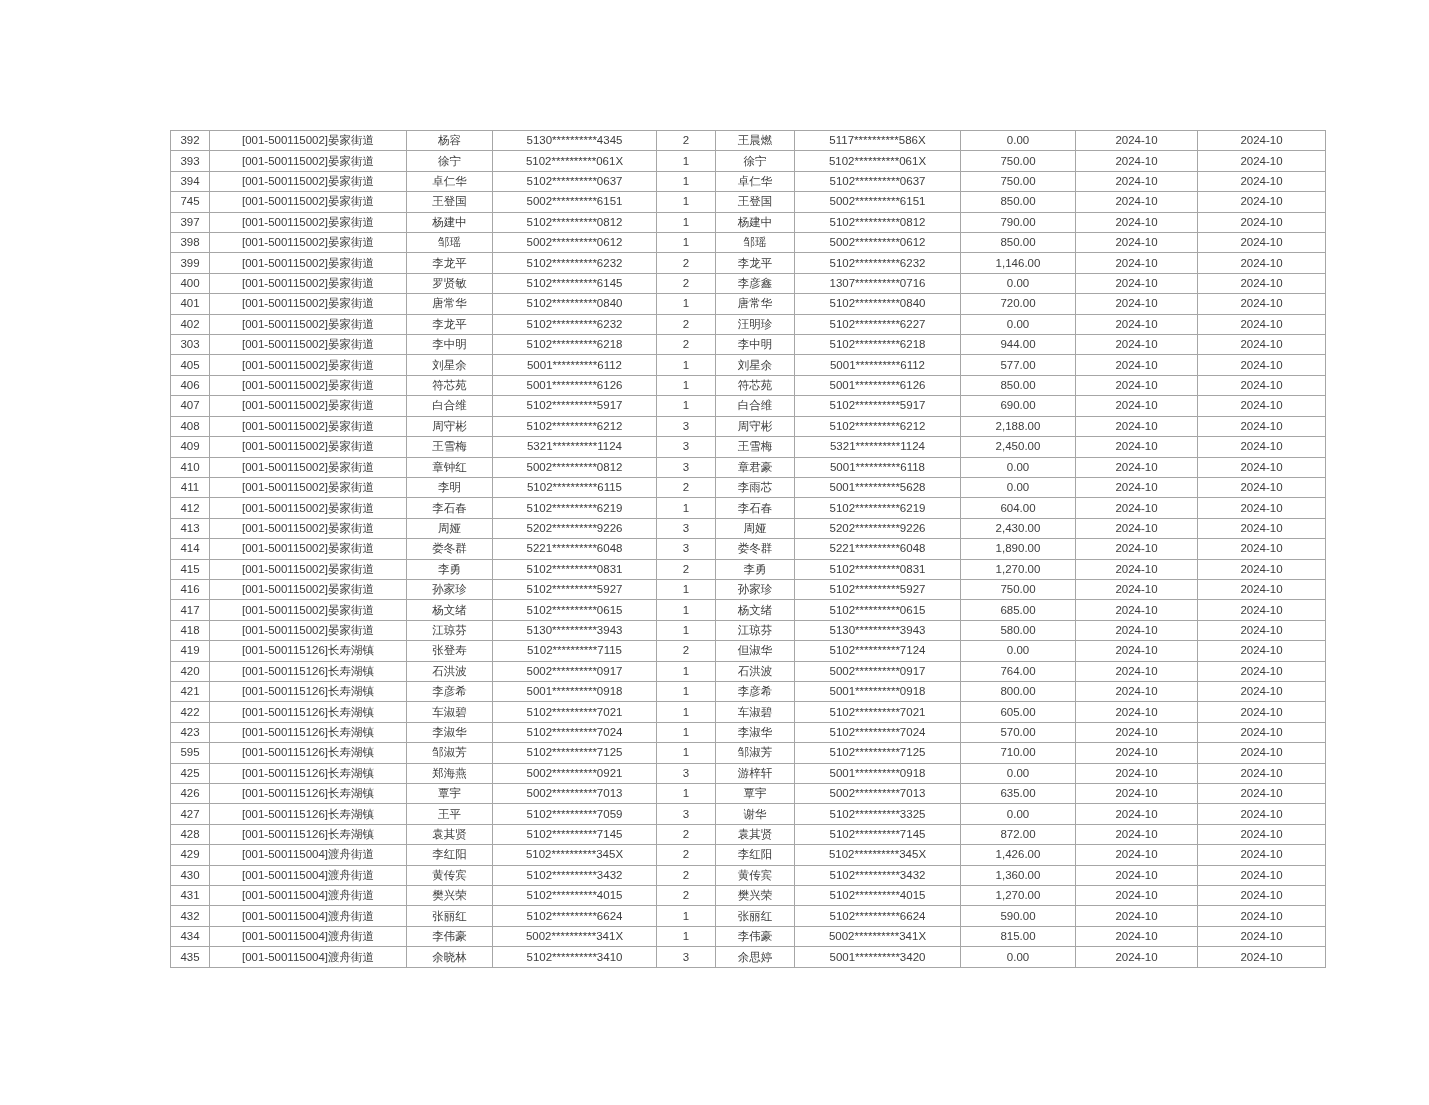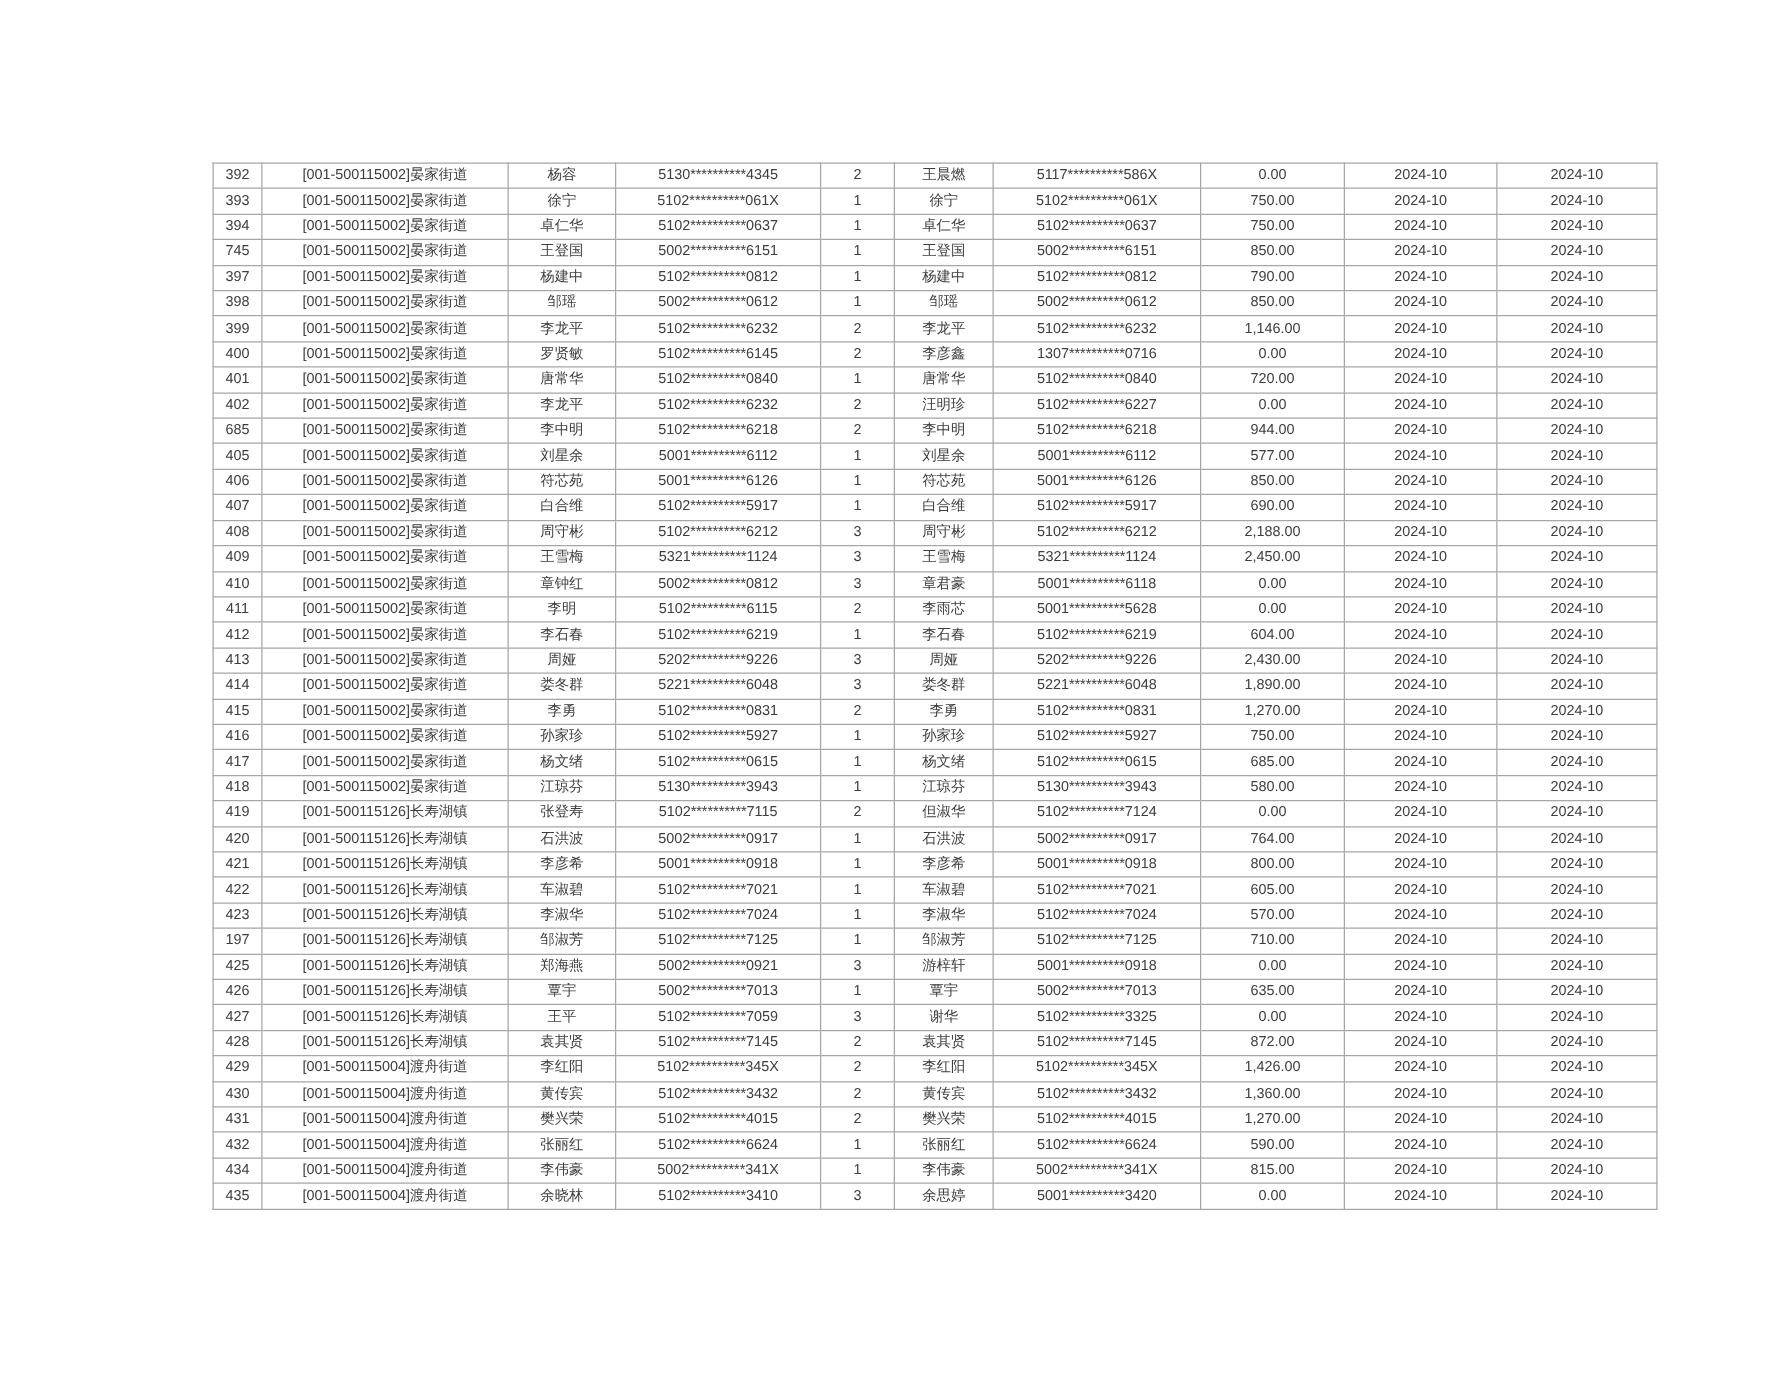--- a/index.html
+++ b/index.html
@@ -166,21 +166,21 @@
           <td>李龙平</td>
           <td>5102**********6232</td>
           <td>2</td>
           <td>汪明珍</td>
           <td>5102**********6227</td>
           <td>0.00</td>
           <td>2024-10</td>
           <td>2024-10</td>
         </tr>
         <tr>
-          <td>685</td>
+          <td>303</td>
           <td>[001-500115002]晏家街道</td>
           <td>李中明</td>
           <td>5102**********6218</td>
           <td>2</td>
           <td>李中明</td>
           <td>5102**********6218</td>
           <td>944.00</td>
           <td>2024-10</td>
           <td>2024-10</td>
         </tr>
@@ -406,21 +406,21 @@
           <td>李淑华</td>
           <td>5102**********7024</td>
           <td>1</td>
           <td>李淑华</td>
           <td>5102**********7024</td>
           <td>570.00</td>
           <td>2024-10</td>
           <td>2024-10</td>
         </tr>
         <tr>
-          <td>197</td>
+          <td>595</td>
           <td>[001-500115126]长寿湖镇</td>
           <td>邹淑芳</td>
           <td>5102**********7125</td>
           <td>1</td>
           <td>邹淑芳</td>
           <td>5102**********7125</td>
           <td>710.00</td>
           <td>2024-10</td>
           <td>2024-10</td>
         </tr>

